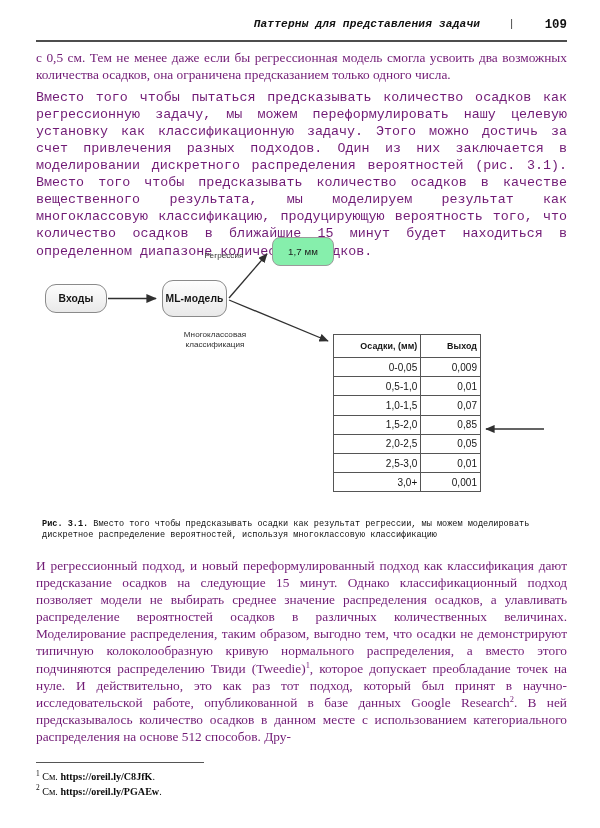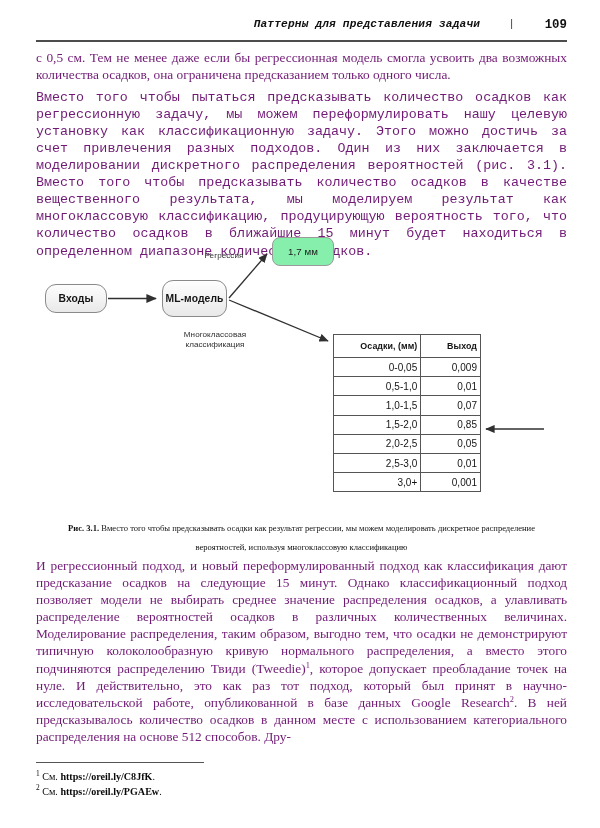--- a/index.html
+++ b/index.html
@@ -170,24 +170,24 @@
   }
   .prob-table .col-bin { width: 88px; }
   .prob-table .col-out { width: 60px; }
 
   
   .caption {
     position: absolute;
     top: 519px;
     left: 42px;
     width: 519px;
-    font-family: Liberation Serif, serif;
+    font-family: Liberation Mono, monospace;
     font-size: 8.55px;
-    line-height: 19px;
-    text-align: center;
+    line-height: 11px;
+    text-align: left;
     color: #101010;
   }
   .caption b { font-weight: bold; }
 
   
   .content-lower {
     position: absolute;
     top: 557px;
     left: 36px;
     width: 531px;

